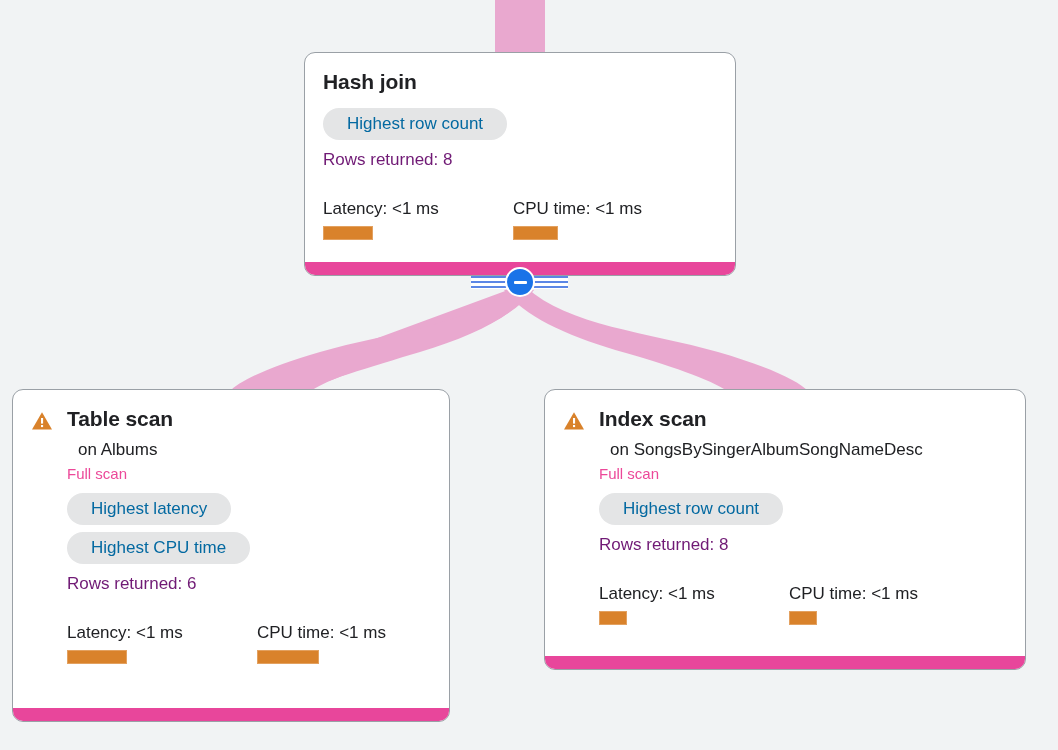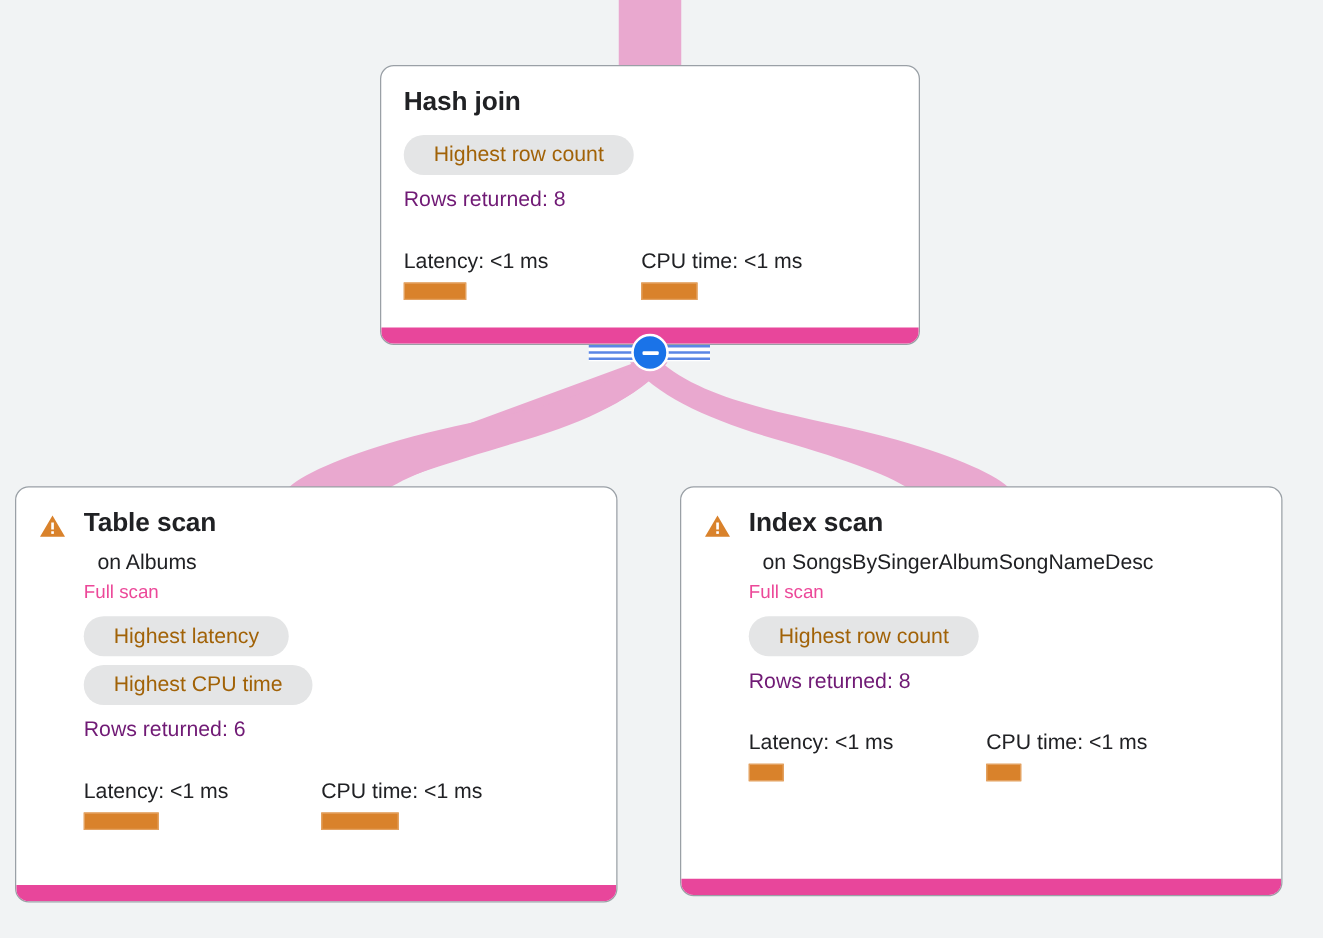--- a/index.html
+++ b/index.html
@@ -83,21 +83,21 @@
     margin-left: 11px;
   }
   .scantype {
     font-size: 15px;
     color: #ec4899;
     line-height: 24px;
   }
   .chip {
     display: inline-block;
     background: #e4e5e6;
-    color: #a16207;
+    color: #0369a1;
     font-size: 17px;
     line-height: 20px;
     border-radius: 16px;
     padding: 6px 24px;
     margin-top: 7px;
     white-space: nowrap;
   }
   .chip-row { line-height: 0; }
   .rows-returned {
     font-size: 17px;
@@ -228,21 +228,21 @@
         </div>
       </div>
     </div>
     <div class="node-accent"></div>
   </div>
 
   <div id="collapse-toggle" style="left:505px; top:267px;">
     <div class="minus"></div>
   </div>
 
-  <div class="node" id="node-table-scan" style="left:12px; top:389px; width:482px; height:333px;">
+  <div class="node" id="node-table-scan" style="left:12px; top:389px; width:438px; height:333px;">
     <div class="node-body">
       <div class="node-header">
         <span class="warn-icon">
           <svg viewBox="0 0 22 20" width="22" height="20" xmlns="http://www.w3.org/2000/svg">
             <path d="M11 1.3 L21 18.4 L1 18.4 Z" fill="#d9822b"></path>
             <rect x="10" y="7" width="2.1" height="5.6" fill="#ffffff"></rect>
             <rect x="10" y="14" width="2.1" height="2.1" fill="#ffffff"></rect>
           </svg>
         </span>
         <div class="node-title">Table scan</div>
@@ -265,21 +265,21 @@
           <div class="metric">
             <div class="metric-label">CPU time: &lt;1 ms</div>
             <div class="metric-bar" style="width:62px;"></div>
           </div>
         </div>
       </div>
     </div>
     <div class="node-accent"></div>
   </div>
 
-  <div class="node" id="node-index-scan" style="left:544px; top:389px; width:482px; height:328px;">
+  <div class="node" id="node-index-scan" style="left:544px; top:389px; width:482px; height:281px;">
     <div class="node-body">
       <div class="node-header">
         <span class="warn-icon">
           <svg viewBox="0 0 22 20" width="22" height="20" xmlns="http://www.w3.org/2000/svg">
             <path d="M11 1.3 L21 18.4 L1 18.4 Z" fill="#d9822b"></path>
             <rect x="10" y="7" width="2.1" height="5.6" fill="#ffffff"></rect>
             <rect x="10" y="14" width="2.1" height="2.1" fill="#ffffff"></rect>
           </svg>
         </span>
         <div class="node-title">Index scan</div>

